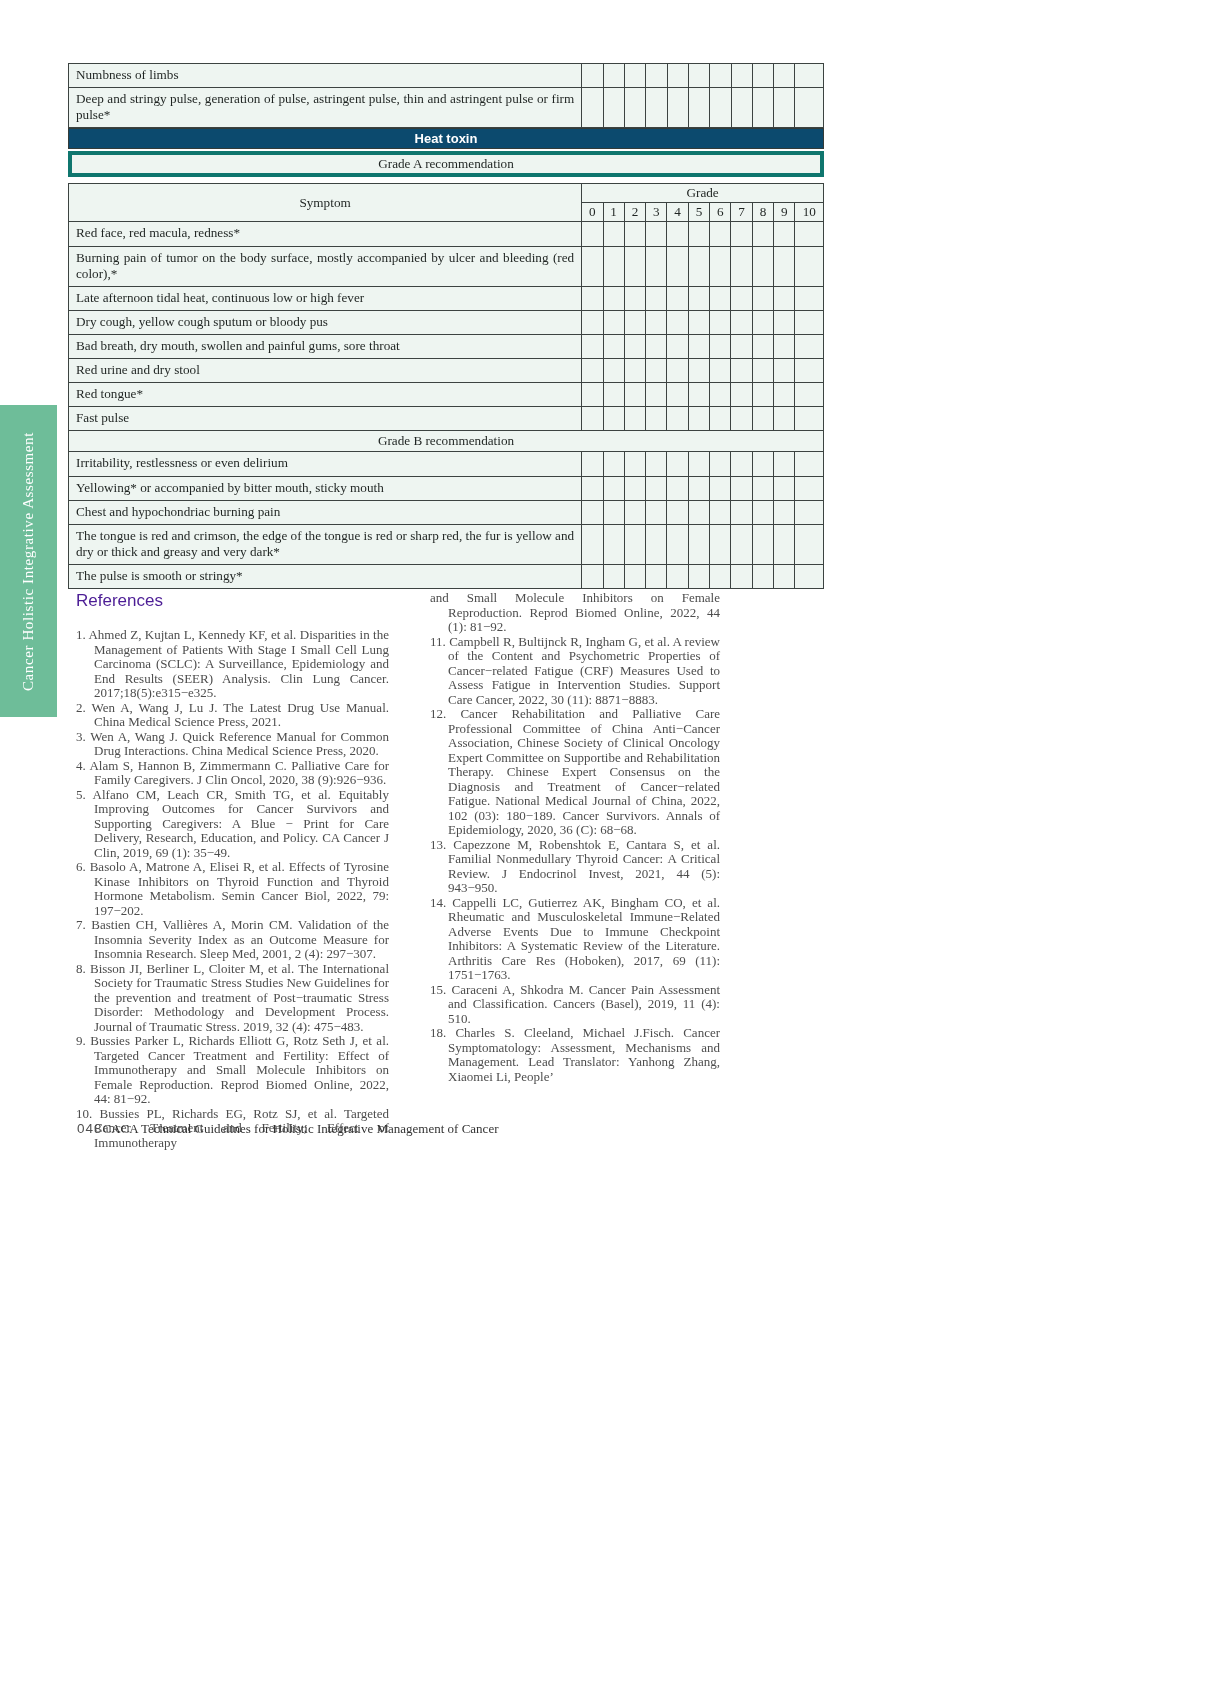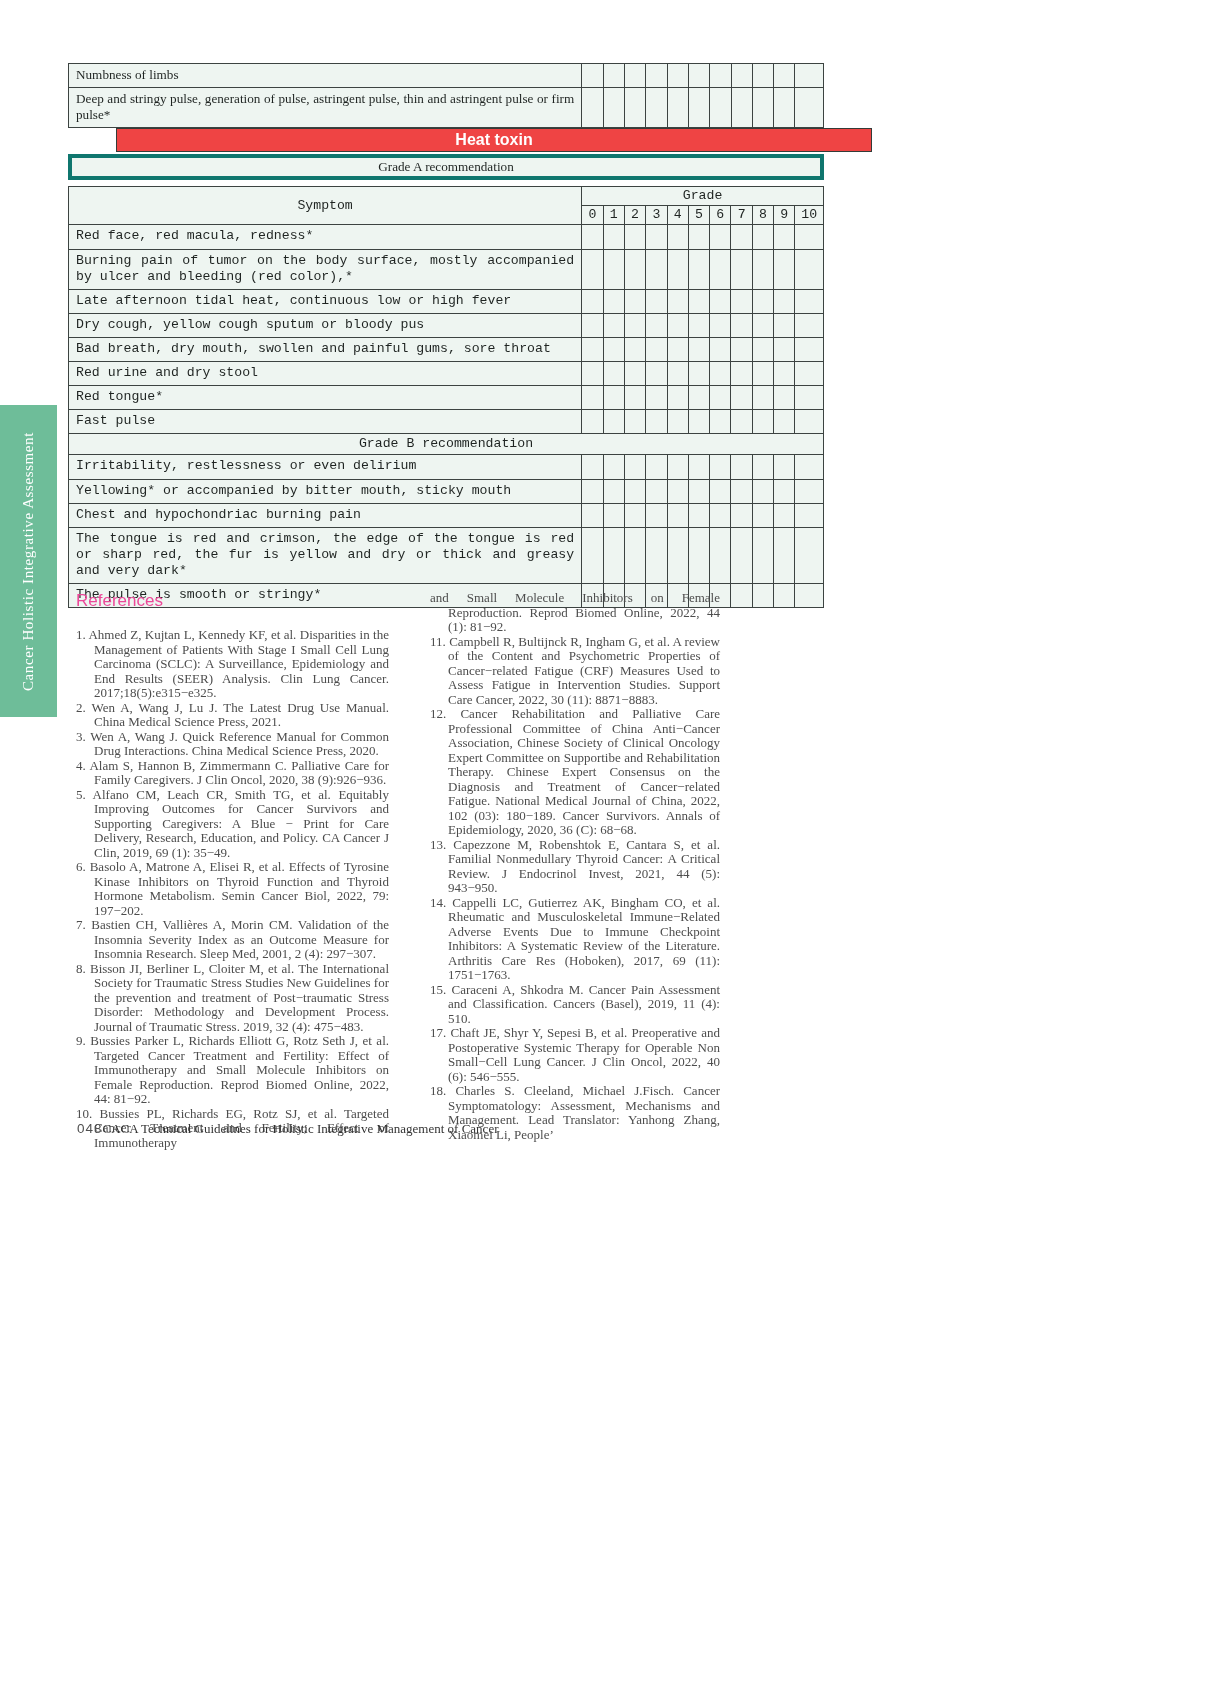--- a/index.html
+++ b/index.html
@@ -18,32 +18,32 @@
   table{border-collapse:collapse;width:100%;table-layout:fixed;border:1.5px solid #343b38;}
   col.c-sym{width:433px;} col.c-g{width:18px;} col.c-g10{width:24px;}
   td{border:1px solid #3c4341;background:#eef5f1;color:#1f2422;
      font-size:13.2px;line-height:1.22;font-weight:normal;vertical-align:middle;}
   td.sym{padding:3px 7px 4px 7px;text-align:justify;}
   td.g{padding:0;height:22px;}
   td.hd{text-align:center;padding:1px 0;}
   td.hd-num{text-align:center;padding:1px 0;}
   td.recrow{text-align:center;padding:2px 0;}
 
-  .band{box-sizing:border-box;width:100%;background:#ef4444;color:#ffffff;
+  .band{box-sizing:border-box;width:100%;background:#0c4a6e;color:#ffffff;
         border:1.5px solid #343b38;border-top-width:1px;
-        font-family:"Liberation Sans",sans-serif;font-size:16px;font-weight:600;
-        text-align:center;padding:2px 0;margin-left:48px;}
+        font-family:"Liberation Sans",sans-serif;font-size:13px;font-weight:600;
+        text-align:center;padding:2px 0;}
   .rec-label{box-sizing:border-box;width:100%;background:#eef5f1;border:4px solid #0f766e;
              text-align:center;font-size:13.2px;color:#1f2422;padding:1px 0;margin-top:2px;}
-  .main-table{margin-top:6px;font-family:Liberation Mono, monospace;}
+  .main-table{margin-top:6px;}
 
   
   .refs-title{position:absolute;left:76px;top:591px;
               font-family:"Liberation Sans",sans-serif;font-size:17px;
-              color:#ec4899;font-weight:normal;}
+              color:#4c1d95;font-weight:normal;}
   .ref-col{position:absolute;text-align:justify;color:#4d4d4d;
            font-size:13px;line-height:14.5px;}
   .ref-col-left{left:76px;top:628px;width:313px;}
   .ref-col-right{left:430px;top:591px;width:290px;}
   .ref{padding-left:18px;text-indent:-18px;}
   .ref-num{color:#4d4d4d;}
 
   
   .footer{position:absolute;left:77px;top:1121px;display:flex;align-items:baseline;}
   .footer .pg{font-family:"Liberation Sans",sans-serif;font-size:13.5px;color:#4f4f4f;letter-spacing:1px;}
@@ -348,21 +348,20 @@
     <div class="ref"><span class="ref-num">10.</span> <span>Bussies PL, Richards EG, Rotz SJ, et al. Targeted Cancer Treatment and Fertility; Effect of Immunotherapy</span></div>
   </div>
 
   <div class="ref-col ref-col-right">
     <div class="ref"><span class="ref-num"></span> <span>and Small Molecule Inhibitors on Female Reproduction. Reprod Biomed Online, 2022, 44 (1): 81−92.</span></div>
     <div class="ref"><span class="ref-num">11.</span> <span>Campbell R, Bultijnck R, Ingham G, et al. A review of the Content and Psychometric Properties of Cancer−related Fatigue (CRF) Measures Used to Assess Fatigue in Intervention Studies. Support Care Cancer, 2022, 30 (11): 8871−8883.</span></div>
     <div class="ref"><span class="ref-num">12.</span> <span>Cancer Rehabilitation and Palliative Care Professional Committee of China Anti−Cancer Association, Chinese Society of Clinical Oncology Expert Committee on Supportibe and Rehabilitation Therapy. Chinese Expert Consensus on the Diagnosis and Treatment of Cancer−related Fatigue. National Medical Journal of China, 2022, 102 (03): 180−189. Cancer Survivors. Annals of Epidemiology, 2020, 36 (C): 68−68.</span></div>
     <div class="ref"><span class="ref-num">13.</span> <span>Capezzone M, Robenshtok E, Cantara S, et al. Familial Nonmedullary Thyroid Cancer: A Critical Review. J Endocrinol Invest, 2021, 44 (5): 943−950.</span></div>
     <div class="ref"><span class="ref-num">14.</span> <span>Cappelli LC, Gutierrez AK, Bingham CO, et al. Rheumatic and Musculoskeletal Immune−Related Adverse Events Due to Immune Checkpoint Inhibitors: A Systematic Review of the Literature. Arthritis Care Res (Hoboken), 2017, 69 (11): 1751−1763.</span></div>
     <div class="ref"><span class="ref-num">15.</span> <span>Caraceni A, Shkodra M. Cancer Pain Assessment and Classification. Cancers (Basel), 2019, 11 (4): 510.</span></div>
-    <div class="ref"><span class="ref-num">17.</span> <span>Chaft JE, Shyr Y, Sepesi B, et al. Preoperative and Postoperative Systemic Therapy for Operable Non Small−Cell Lung Cancer. J Clin Oncol, 2022, 40 (6): 546−555.</span></div>
     <div class="ref"><span class="ref-num">18.</span> <span>Charles S. Cleeland, Michael J.Fisch. Cancer Symptomatology: Assessment, Mechanisms and Management. Lead Translator: Yanhong Zhang, Xiaomei Li, People’</span></div>
   </div>
 
   <div class="footer">
     <span class="pg">048</span>
     <span class="ft">CACA Technical Guidelines for Holistic Integrative Management of Cancer</span>
   </div>
 
 </div>
 

